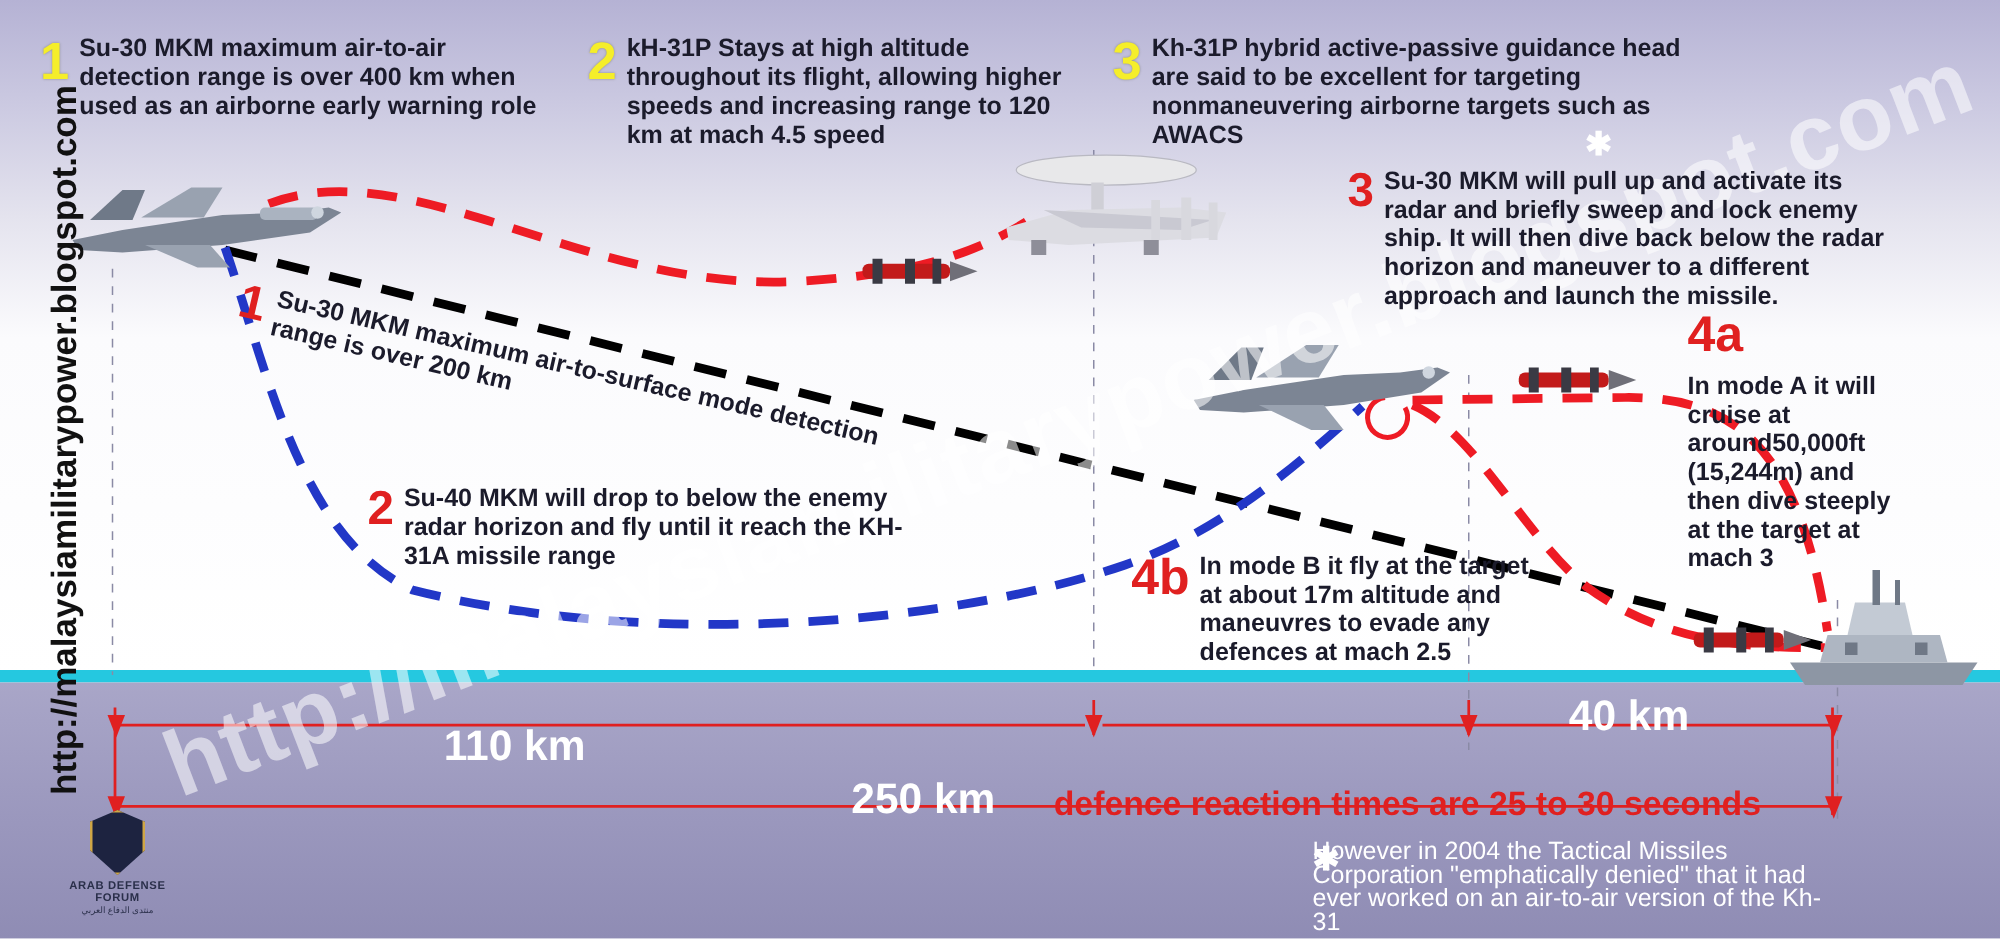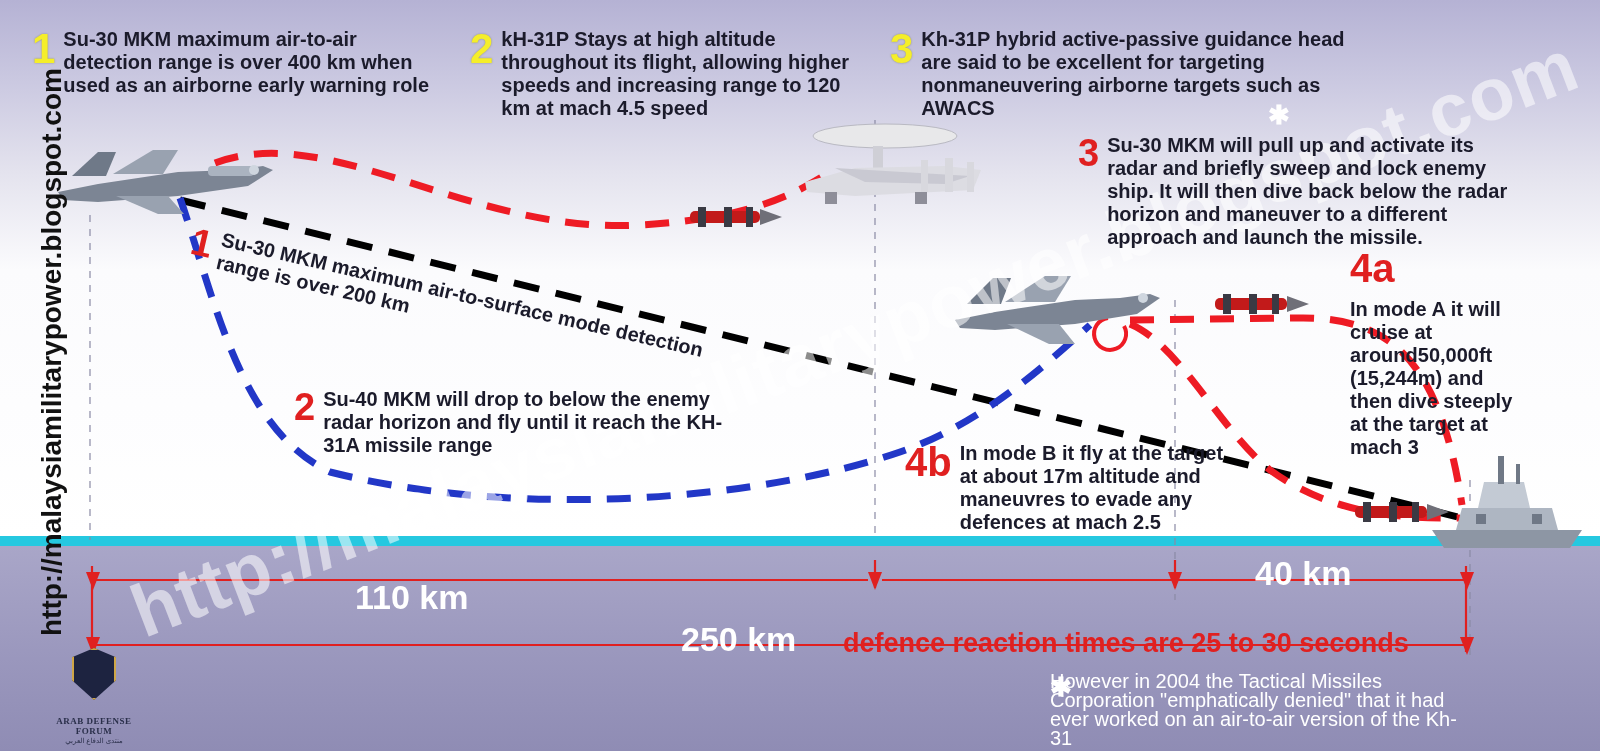--- a/index.html
+++ b/index.html
@@ -36,21 +36,21 @@
   
   .dimtxt{position:absolute;color:#fff;font-size:34px;font-weight:bold;}
   .dimred{position:absolute;color:#e02020;font-size:27px;font-weight:bold;}
   .note{position:absolute;color:#fff;font-size:20px;line-height:19px;}
   .ast{color:#fff;font-size:26px;font-weight:bold;}
 
   
   .logo{position:absolute;left:44px;top:648px;width:100px;height:92px;text-align:center;color:#f2e2a8;}
   .logo .shield{width:40px;height:48px;margin:0 auto;background:#1d2340;
      clip-path:polygon(50% 0,100% 18%,100% 62%,50% 100%,0 62%,0 18%);border:2px solid #cfa646;}
-  .logo .nm{font-size:9px;color:#2a2f4a;font-weight:bold;margin-top:16px;letter-spacing:.5px;font-family:Liberation Serif, serif;}
+  .logo .nm{font-size:9px;color:#2a2f4a;font-weight:bold;margin-top:3px;letter-spacing:.5px;}
   .logo .ar{font-size:7px;color:#2a2f4a;margin-top:1px;}
   svg{position:absolute;left:0;top:0;}
 </style>
 </head>
 <body>
 
 <div id="stage">
 
   <div class="sky"></div>
   <div class="sea-line"></div>

